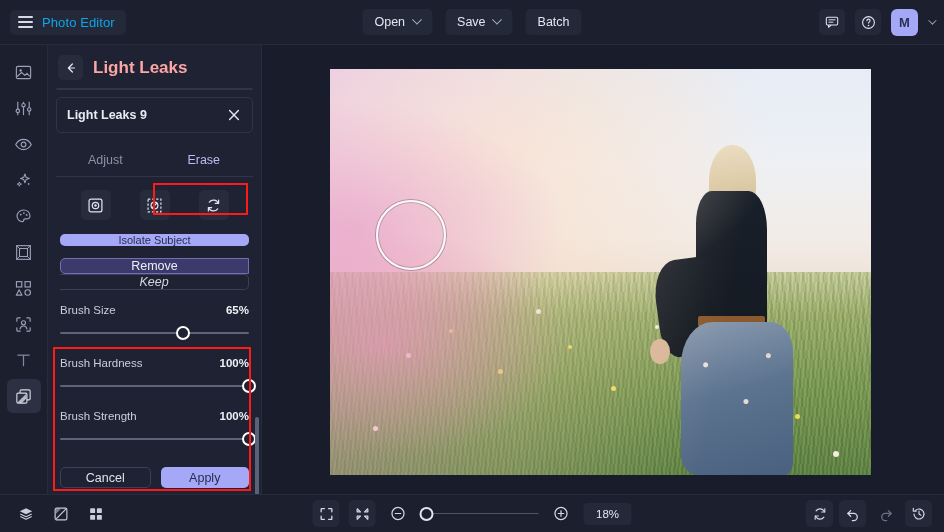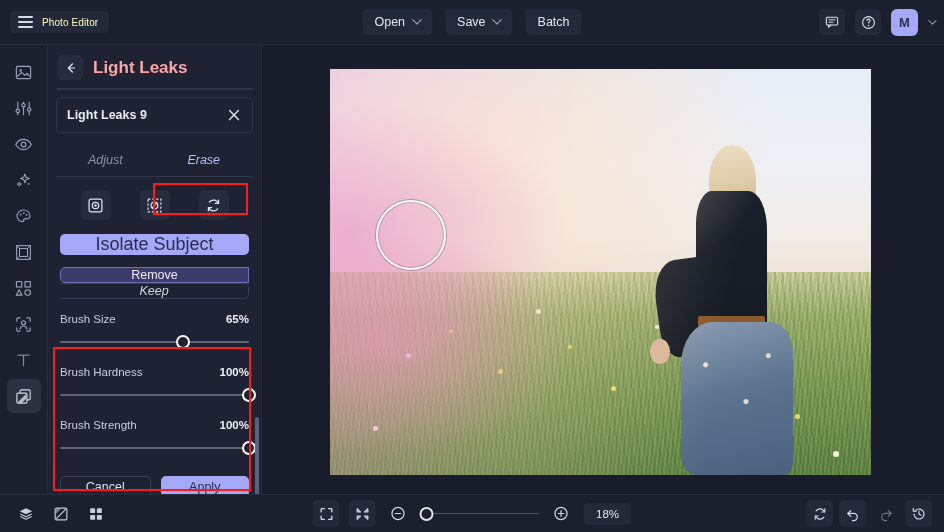--- a/index.html
+++ b/index.html
@@ -19,21 +19,21 @@
     display: flex; align-items: center;
     position: relative;
   }
   .brand {
     display: flex; align-items: center; gap: 9px;
     margin-left: 10px; padding: 5px 11px 5px 8px;
     background: #242939; border-radius: 5px;
   }
   .hamburger { width: 15px; height: 12px; display: flex; flex-direction: column; justify-content: space-between; }
   .hamburger i { display: block; height: 1.6px; background: #d7dbe6; border-radius: 1px; }
-  .brand-label { color: #fef9c3; font-size: 10px; letter-spacing: .1px; }
+  .brand-label { color: #0ea5e9; font-size: 13px; letter-spacing: .1px; }
 
   .center-actions {
     position: absolute; left: 50%; transform: translateX(-50%);
     display: flex; align-items: center; gap: 13px;
   }
   .tbtn {
     background: #242939; border: none; border-radius: 5px;
     color: #e3e7f0; font-size: 12.5px; font-family: inherit;
     padding: 6px 12px; display: flex; align-items: center; gap: 8px;
     cursor: pointer;
@@ -89,31 +89,31 @@
       content:""; position:absolute; inset:0;
       background: radial-gradient(ellipse at 50% 60%, rgba(255,200,140,.55), rgba(0,0,0,0) 62%);
   }
   .layer-row {
     margin: 0 8px; padding: 9px 10px; border: 1px solid #303648; border-radius: 5px;
     display: flex; align-items: center; justify-content: space-between; cursor: pointer;
   }
   .layer-row .layer-label { color: #e8ebf2; font-size: 12.5px; font-weight: bold; }
   .xbtn { width: 16px; height: 16px; cursor: pointer; }
 
-  .tabs { display: flex; margin: 12px 8px 0 8px; border-bottom: 1px solid #303648; position: relative; font-style: italic; }
+  .tabs { display: flex; margin: 12px 8px 0 8px; border-bottom: 1px solid #303648; position: relative; }
   .tab { flex: 1; text-align: center; padding: 8px 0 9px; font-size: 12.5px; color: #8b92a6; cursor: pointer; }
   .tab.active { color: #b9bdf5; }
 
   .tool-icons { display: flex; justify-content: space-around; padding: 13px 18px 6px; }
   .toolbtn { width: 30px; height: 30px; border-radius: 5px; background: #272c3d;
              display: flex; align-items: center; justify-content: center; cursor: pointer; }
 
   .primary-btn {
     margin: 8px 12px 0; height: 27px; border-radius: 5px;
-    background: #a5a8f7; color: #2a2d50; font-size: 18px; font-family: inherit;
+    background: #a5a8f7; color: #2a2d50; font-size: 11px; font-family: inherit;
     border: none; display: flex; align-items: center; justify-content: center; cursor: pointer;
   }
   .seg { display: flex; margin: 12px 12px 0; gap: 0; flex-direction: column; }
   .seg-btn {
     flex: 1; height: 27px; font-size: 12.5px; font-family: inherit; cursor: pointer;
     background: transparent; border: 1px solid #3a4057; color: #cfd4e2;
     display: flex; align-items: center; justify-content: center;
   }
   .seg-btn:first-child { border-radius: 5px 0 0 5px; }
   .seg-btn:last-child { border-radius: 0 5px 5px 0; border-left: none; font-style: italic; }

